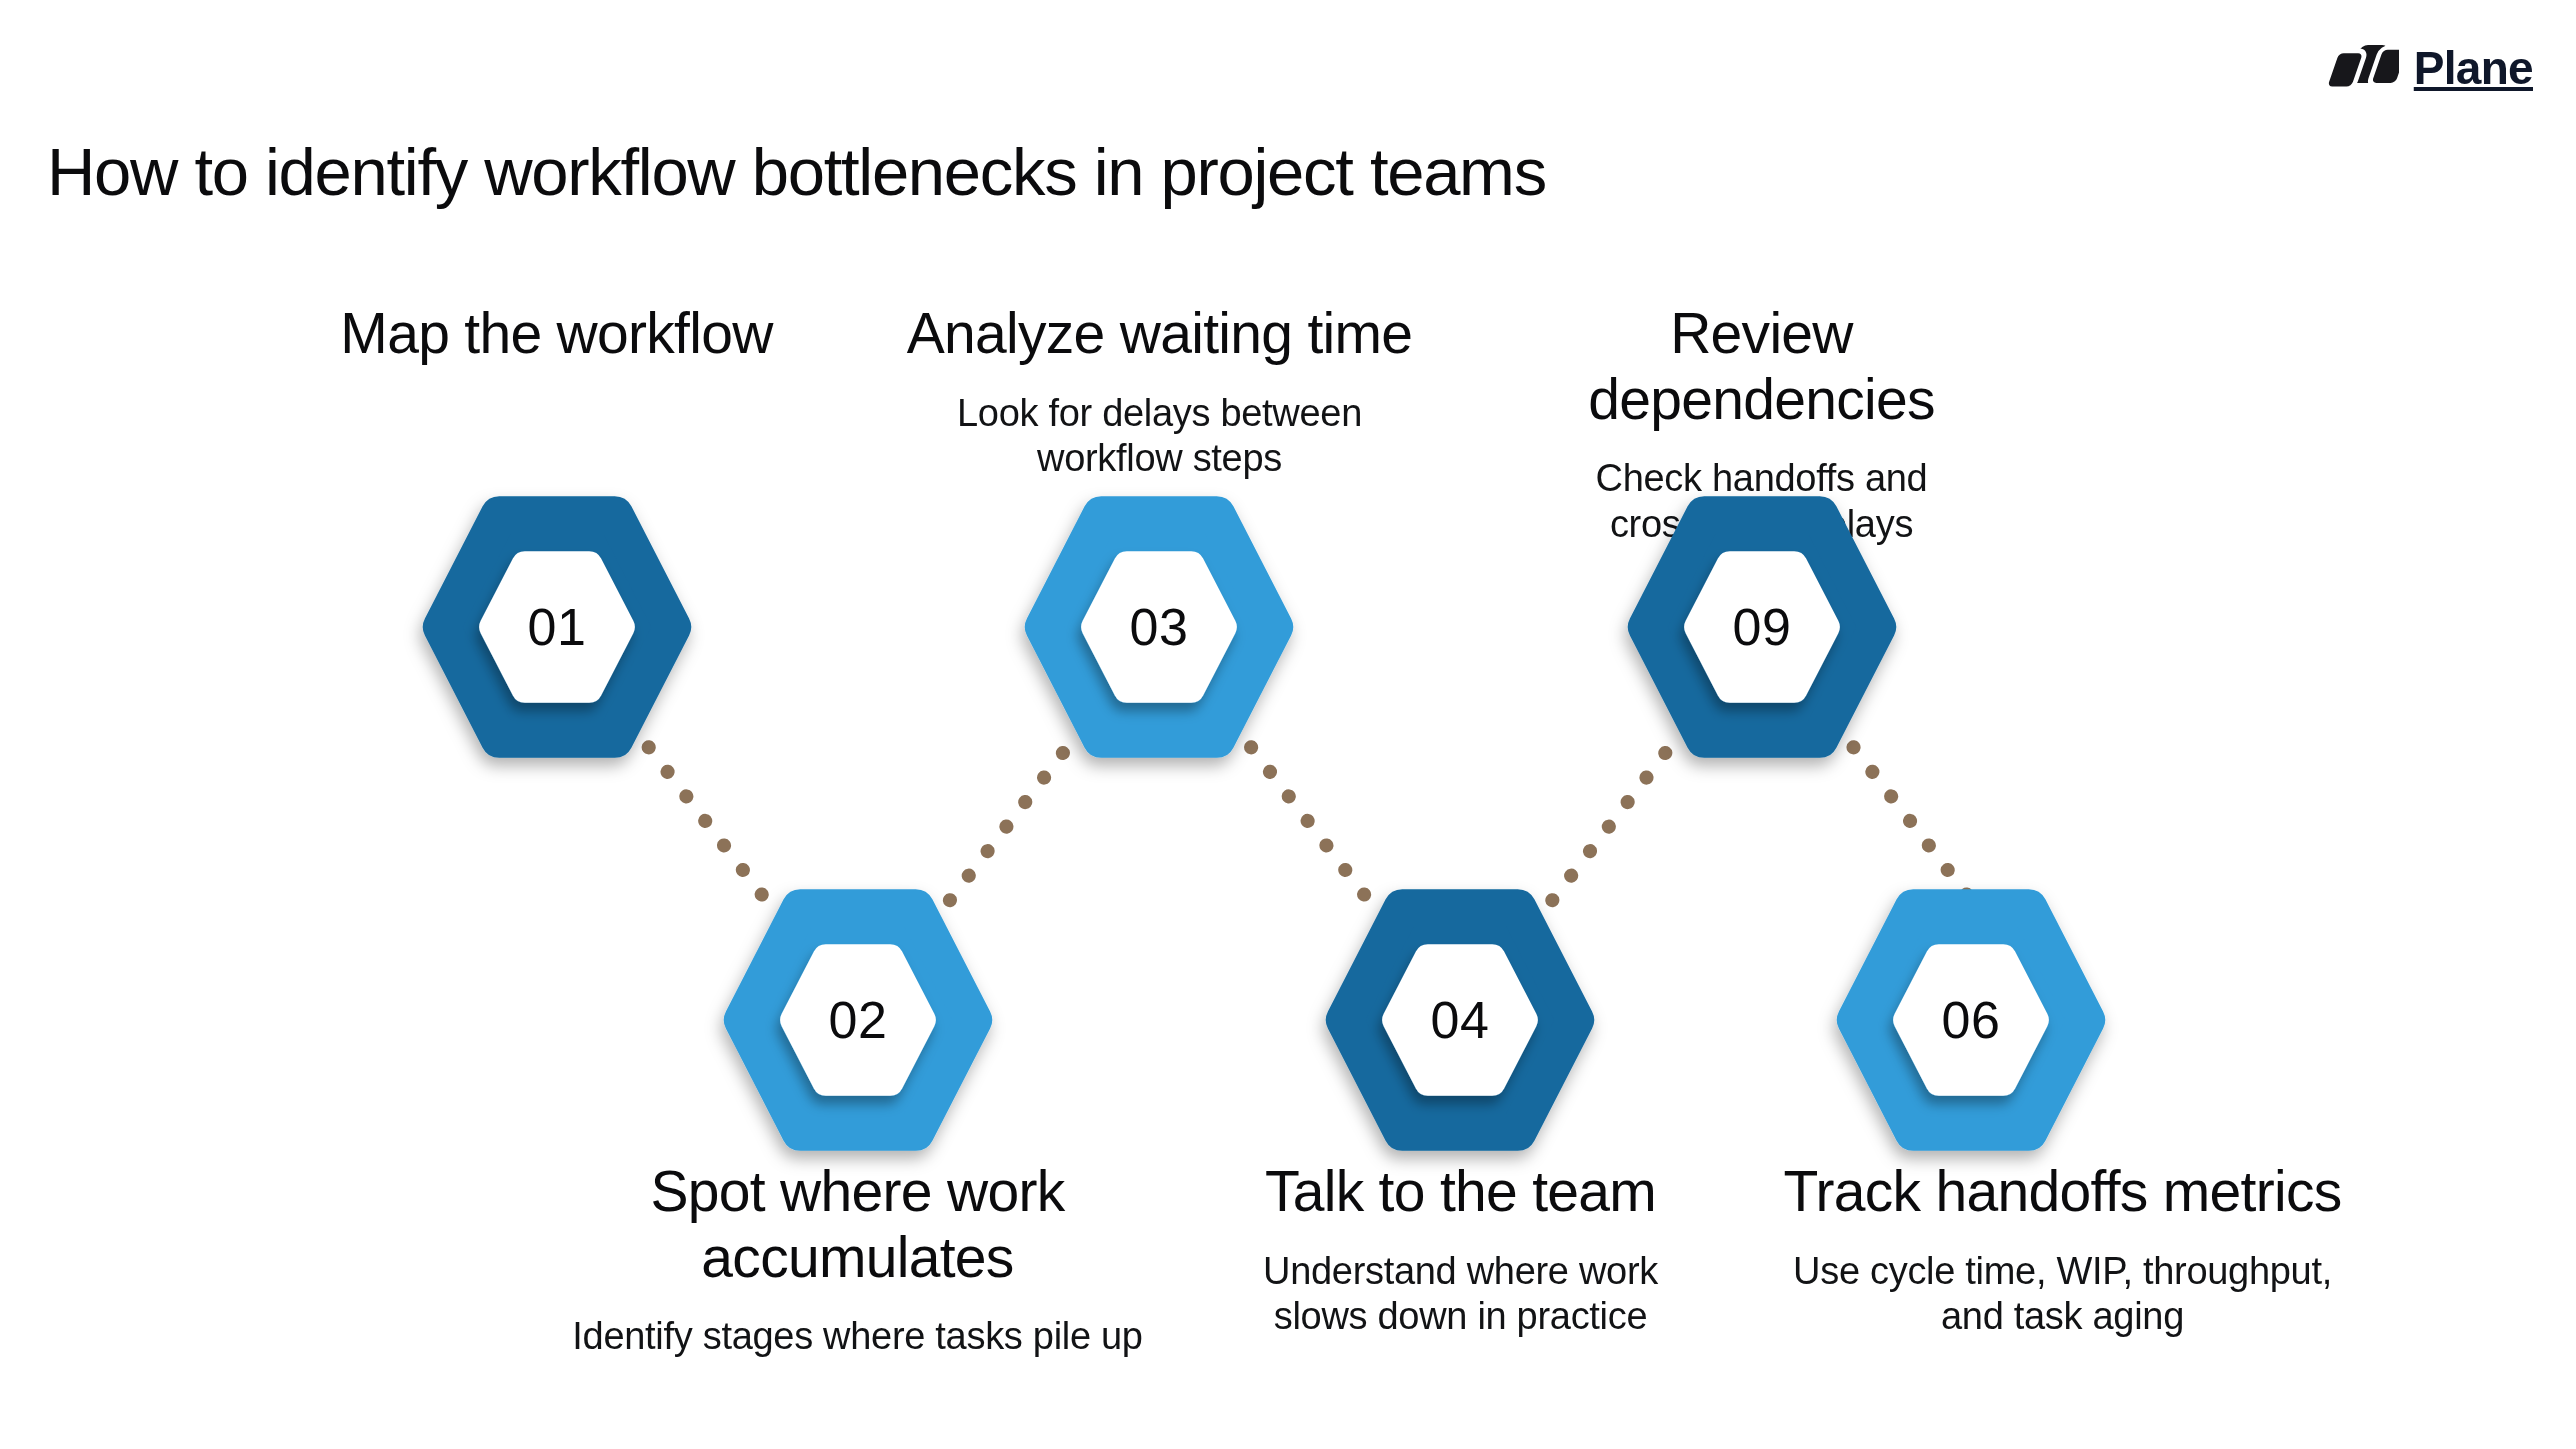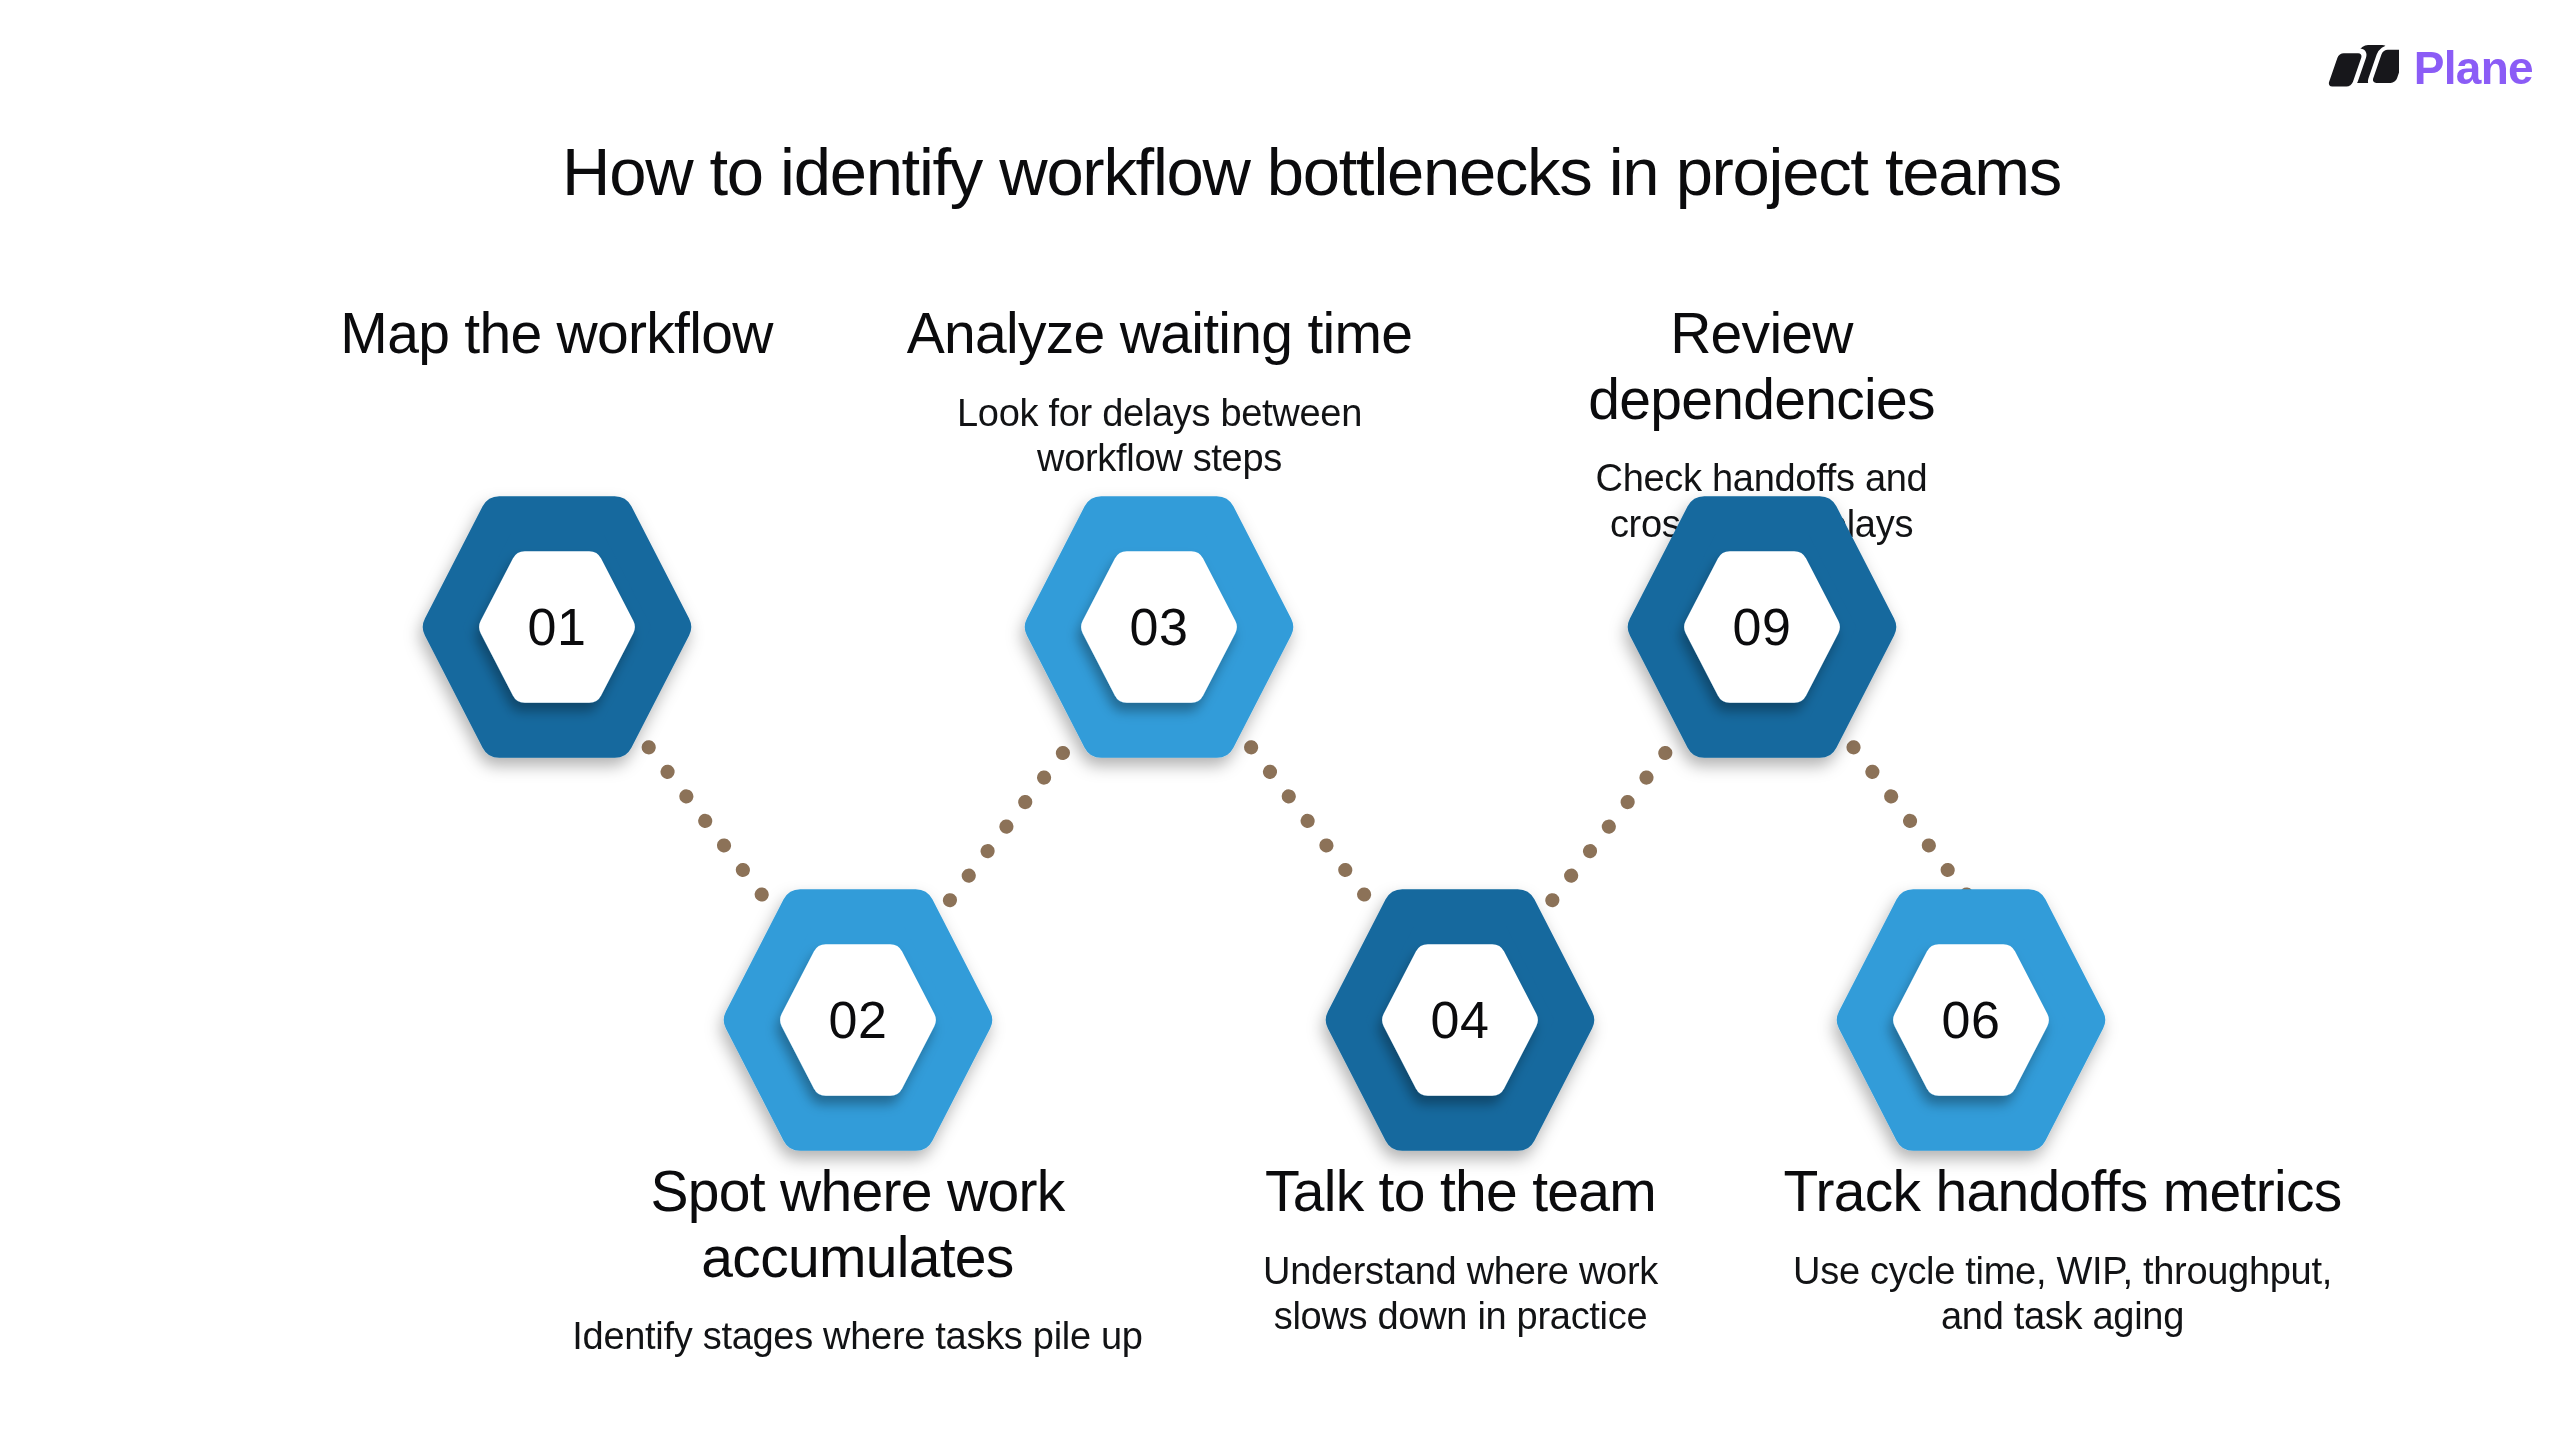--- a/index.html
+++ b/index.html
@@ -3,25 +3,25 @@
 <meta charset="utf-8">
 <style>
   html,body{margin:0;padding:0;background:#ffffff;}
   .canvas{
     position:relative;width:2576px;height:1449px;background:#ffffff;overflow:hidden;
     font-family:"Liberation Sans","DejaVu Sans",sans-serif;color:#0b0b0d;
   }
   
   .logo{position:absolute;top:38px;right:43px;display:flex;align-items:center;gap:14.8px;}
   .logo-icon{width:75px;height:59px;display:block;}
-  .logo-text{font-size:46px;font-weight:700;letter-spacing:-0.7px;color:#8b5cf6;}
+  .logo-text{font-size:46px;font-weight:700;letter-spacing:-0.7px;color:#0f172a;text-decoration:underline;}
   
   .page-title{
     position:absolute;left:47px;top:133px;width:2529px;margin:0;
-    text-align:center;font-size:67px;font-weight:400;letter-spacing:-1.3px;color:#0b0b0d;
+    text-align:left;font-size:67px;font-weight:400;letter-spacing:-1.3px;color:#0b0b0d;
   }
   
   .connectors{position:absolute;left:0;top:0;width:2576px;height:1449px;}
   .connectors line{stroke-width:21;stroke-linecap:round;stroke-dasharray:0.1 46;fill:none;}
   
   .step-text{position:absolute;text-align:center;}
   .step-title{margin:0 0 24px 0;font-size:57px;font-weight:400;letter-spacing:-0.7px;line-height:1.15;color:#0b0b0d;}
   .step-desc{margin:0 auto;font-size:38px;font-weight:400;letter-spacing:-0.3px;line-height:1.2;color:#121315;white-space:pre-line;}
   .s1 .step-text{left:295px;top:301px;width:523px;}
   .s3 .step-text{left:898px;top:301px;width:523px;}

